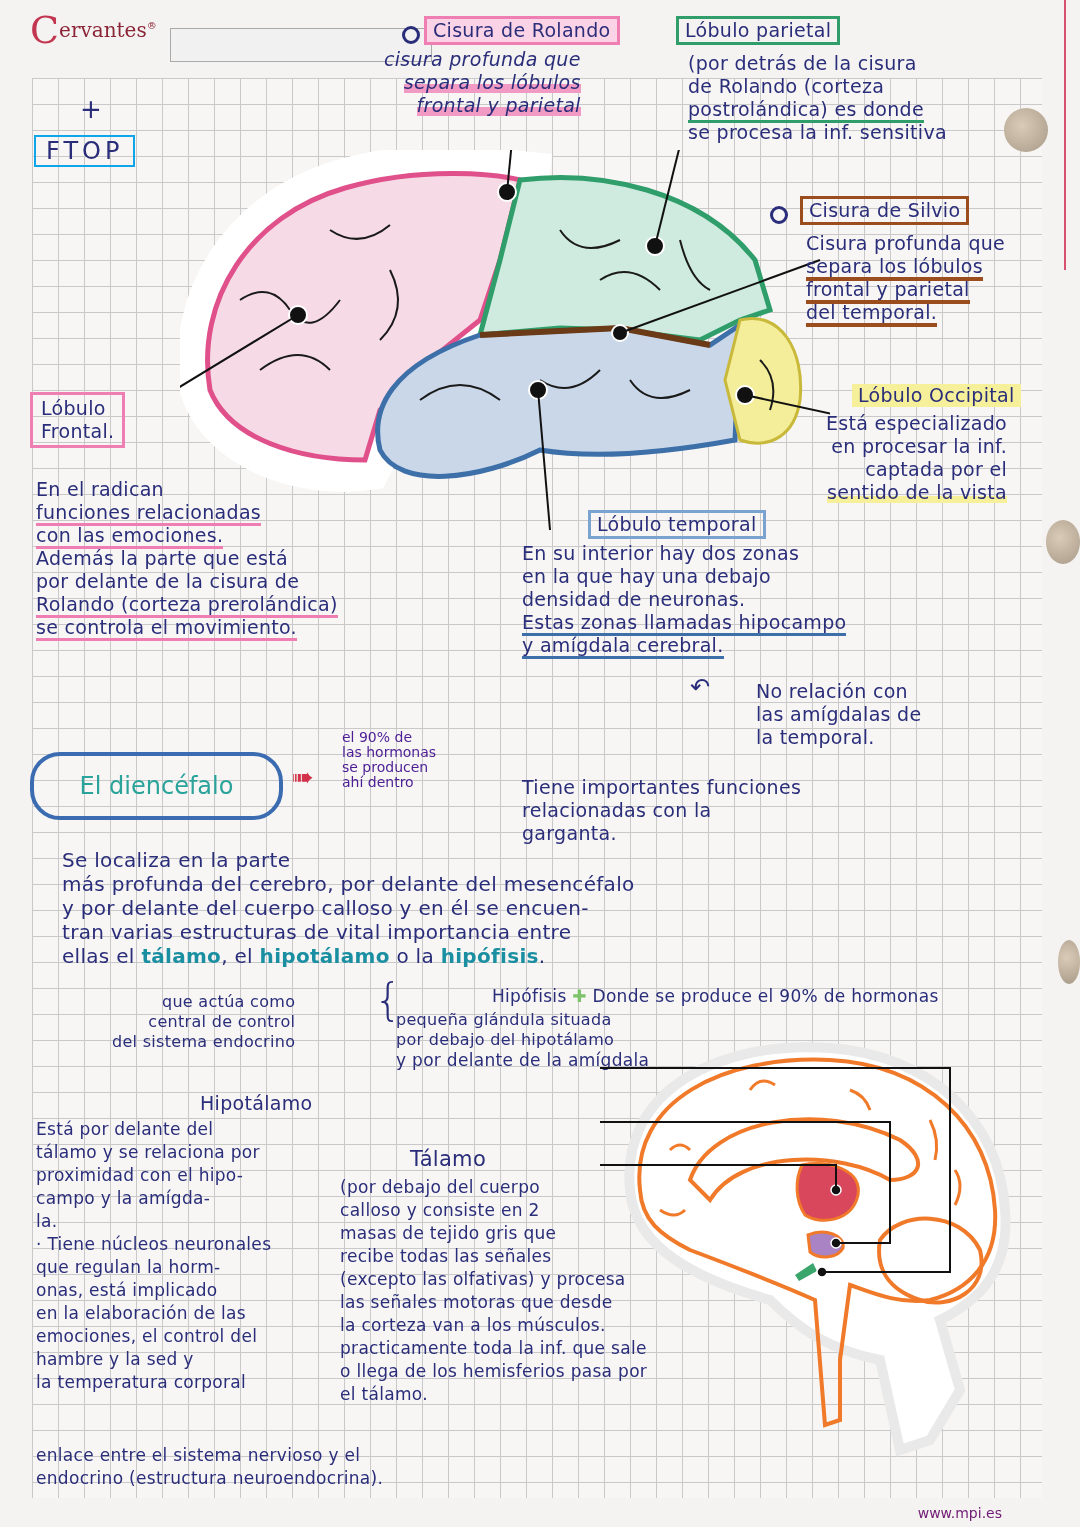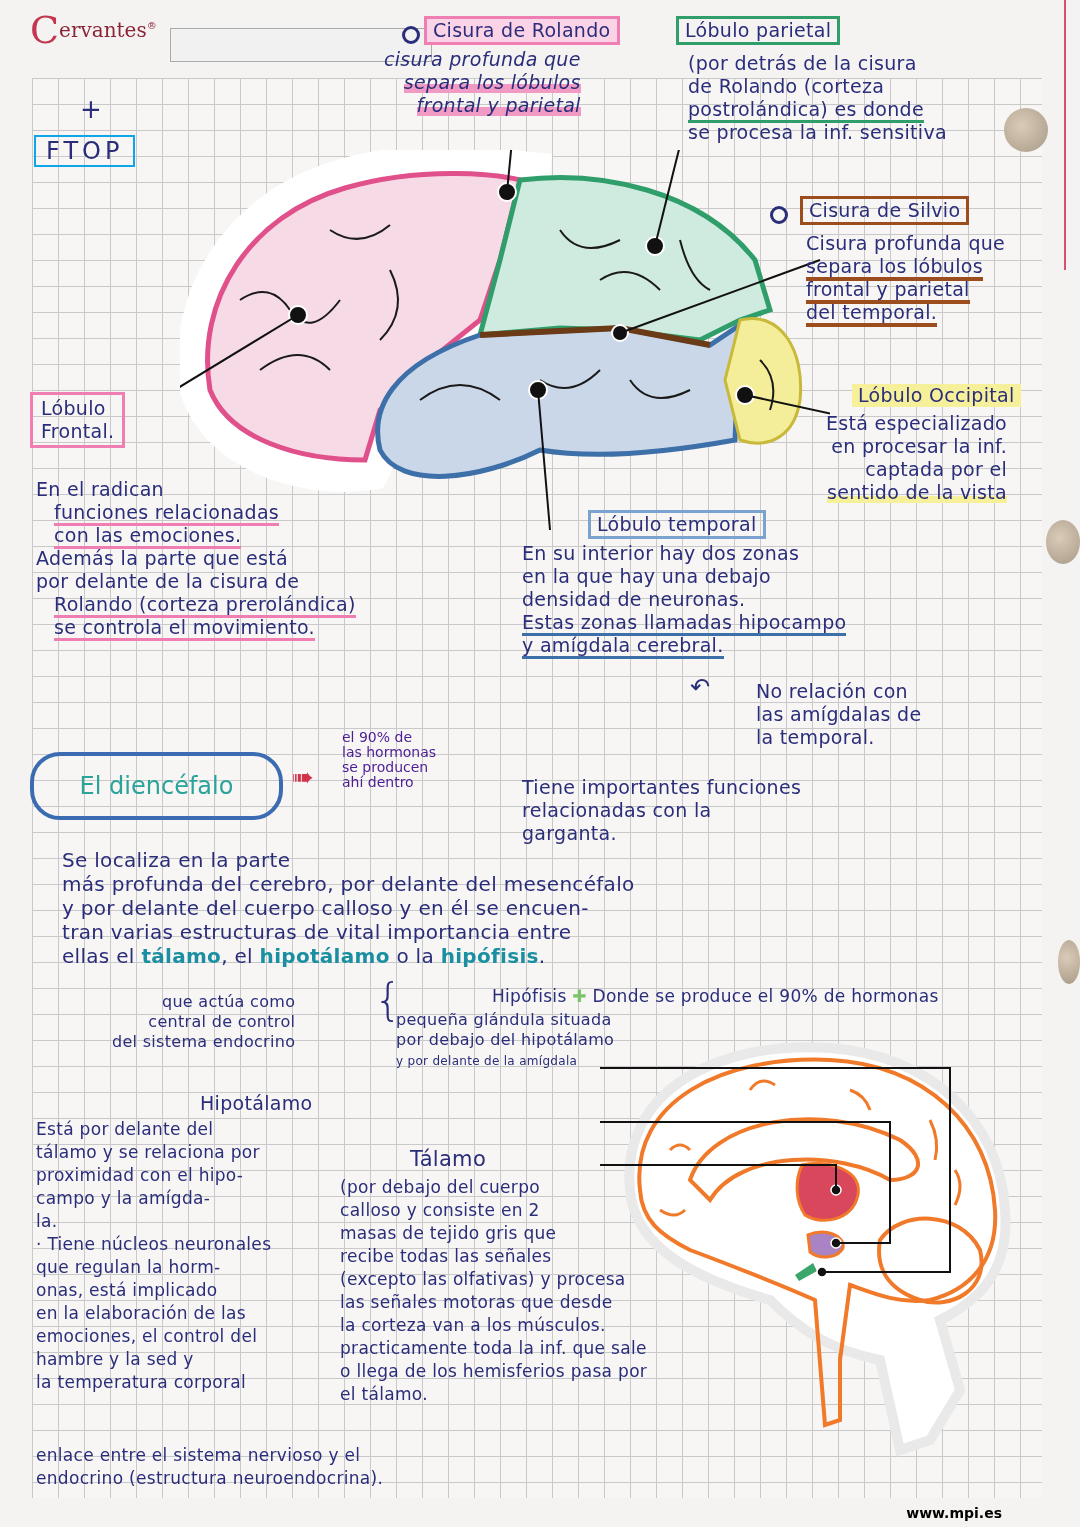--- a/index.html
+++ b/index.html
@@ -9,31 +9,31 @@
     background-size:26px 26px;background-color:#f7f6f4;}
   .margin-line{position:absolute;right:14px;top:0;width:2px;height:270px;background:#d7506d;}
   .hole{position:absolute;width:44px;height:44px;border-radius:50%;background:radial-gradient(circle at 40% 40%,#d9cbb7,#a89a88);}
   .brand{position:absolute;left:30px;top:8px;font-family:"DejaVu Serif",serif;font-size:20px;color:#8b2436;}
   .brand .c{font-size:38px;color:#c23650;font-weight:300;vertical-align:-6px;}
   .title-box{position:absolute;left:170px;top:28px;width:260px;height:32px;border:1px solid #aaa;background:#f1f1f1;}
   .hw{position:absolute;font-family:"DejaVu Sans",sans-serif;color:#2a2d7a;font-size:19px;line-height:23px;white-space:pre;letter-spacing:0.3px;}
   .hw.small{font-size:14px;line-height:17px;}
   .box{position:absolute;border:3px solid;padding:0 6px;}
   .pinkhl{background:linear-gradient(transparent 60%,#f19ac4 60%);}
-  .u-pink{border-bottom:3px solid #ef7fb2;margin-left:18px;}
+  .u-pink{border-bottom:3px solid #ef7fb2;}
   .u-green{border-bottom:3px solid #2f9e6b;}
   .u-brown{border-bottom:4px solid #9c4d1d;}
   .u-blue{border-bottom:3px solid #3d6fa8;}
   .teal{color:#1a8fa2;font-weight:bold;}
   .ftop{position:absolute;left:34px;top:135px;border:2px solid #0ea5e9;padding:0 10px;font-size:24px;letter-spacing:4px;color:#2a2d7a;}
   .bullet{position:absolute;width:12px;height:12px;border:3px solid #2a2d7a;border-radius:50%;}
   .cloud{position:absolute;left:30px;top:752px;width:245px;height:60px;border:4px solid #3b6bb0;border-radius:30px;
     display:flex;align-items:center;justify-content:center;color:#2aa39a;font-size:24px;}
   .red-note{position:absolute;color:#4c1d95;font-size:14px;line-height:15px;white-space:pre;}
-  .watermark{position:absolute;right:78px;bottom:6px;color:#000000;font-weight:bold;font-size:14px;}
+  .watermark{position:absolute;right:78px;bottom:6px;color:#701a75;font-weight:normal;font-size:14px;}
   svg{position:absolute;}
 </style>
 </head>
 <body>
 
 <div class="grid"></div>
 <div class="margin-line"></div>
 <div class="hole" style="right:32px;top:108px;"></div>
 <div class="hole" style="right:0px;top:520px;width:34px;"></div>
 <div class="hole" style="right:0px;top:940px;width:22px;"></div>
@@ -157,21 +157,21 @@
 <span>tran varias estructuras de vital importancia entre</span>
 <span>ellas el </span><span class="teal">tálamo</span><span>, el </span><span class="teal">hipotálamo</span><span> o la </span><span class="teal">hipófisis</span><span>.</span></div>
 
 <div class="hw small" style="left:112px;top:992px;font-size:16px;line-height:20px;text-align:right;"><span>que actúa como</span>
 <span>central de control</span>
 <span>del sistema endocrino</span></div>
 <div class="hw" style="left:374px;top:988px;font-size:44px;font-weight:200;">{</div>
 <div class="hw small" style="left:492px;top:988px;font-size:17px;"><span>Hipófisis</span> <span style="color:#7cc36a">✚</span> <span>Donde se produce el 90% de hormonas</span></div>
 <div class="hw small" style="left:396px;top:1010px;font-size:16px;line-height:20px;"><span>pequeña glándula situada</span>
 <span>por debajo del hipotálamo</span>
-<span style="font-size:12px">y por delante de la amígdala</span></div>
+<span style="font-size:17px">y por delante de la amígdala</span></div>
 
 <svg style="left:600px;top:1030px;" width="420" height="430" viewBox="0 0 420 430">
   <path d="M30,160 C20,60 120,10 230,18 C330,25 400,90 405,180 C410,240 380,270 340,290 L360,360 L330,410 L300,420 L280,330 C230,320 200,300 170,270 C100,250 35,220 30,160 Z" fill="#ffffff" stroke="#e9e9e9" stroke-width="10"></path>
   <path d="M40,160 C30,70 125,25 230,30 C325,35 390,95 395,180 C398,230 370,260 330,270 C300,275 270,262 250,255 L240,330 L240,390 L225,395 L215,270 C170,250 130,235 90,220 C60,205 42,190 40,160 Z" fill="none" stroke="#f07a2a" stroke-width="4"></path>
   <path d="M90,150 C110,90 220,70 300,110 C330,130 320,150 290,150 C240,120 140,120 110,170 Z" fill="none" stroke="#f07a2a" stroke-width="4"></path>
   <path d="M280,210 C300,180 360,180 380,220 C390,260 350,280 320,270 C290,260 275,240 280,210 Z" fill="none" stroke="#f07a2a" stroke-width="4"></path>
   <g stroke="#f07a2a" stroke-width="3" fill="none">
     <path d="M70,120 q10,-10 20,0"></path>
       <path d="M150,60 q10,-15 25,-5"></path>
       <path d="M250,60 q15,5 20,20"></path>

